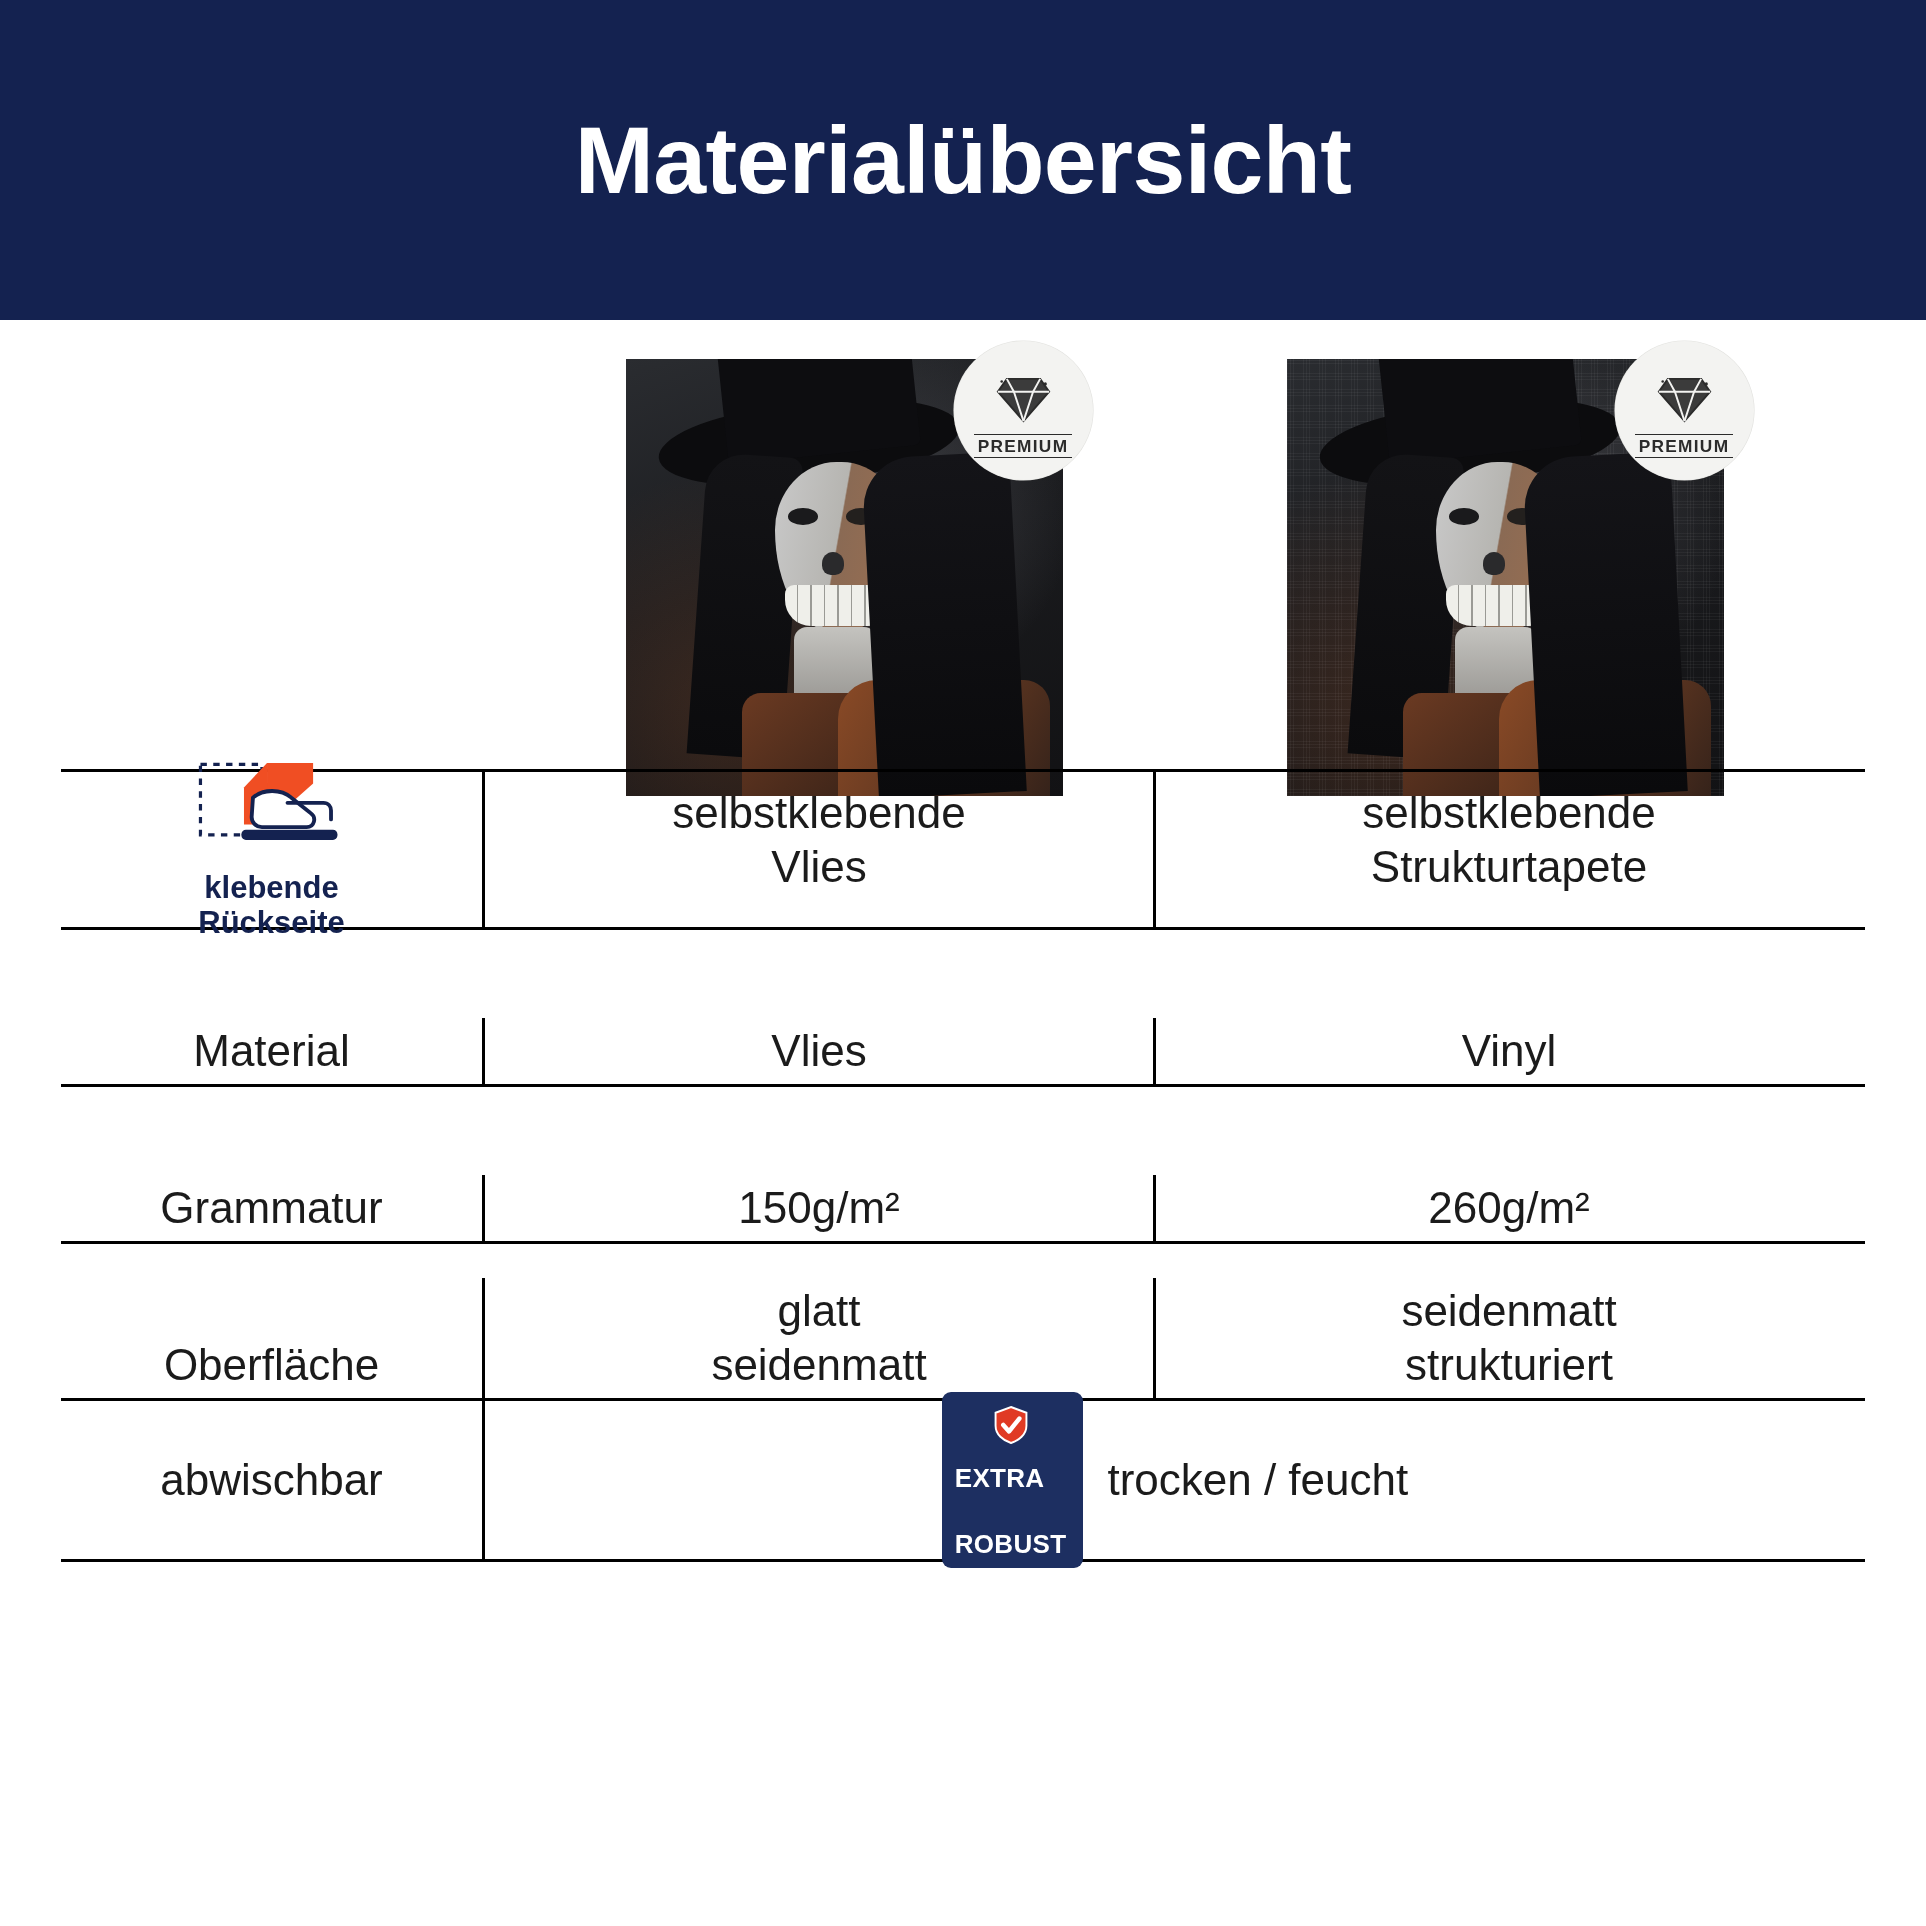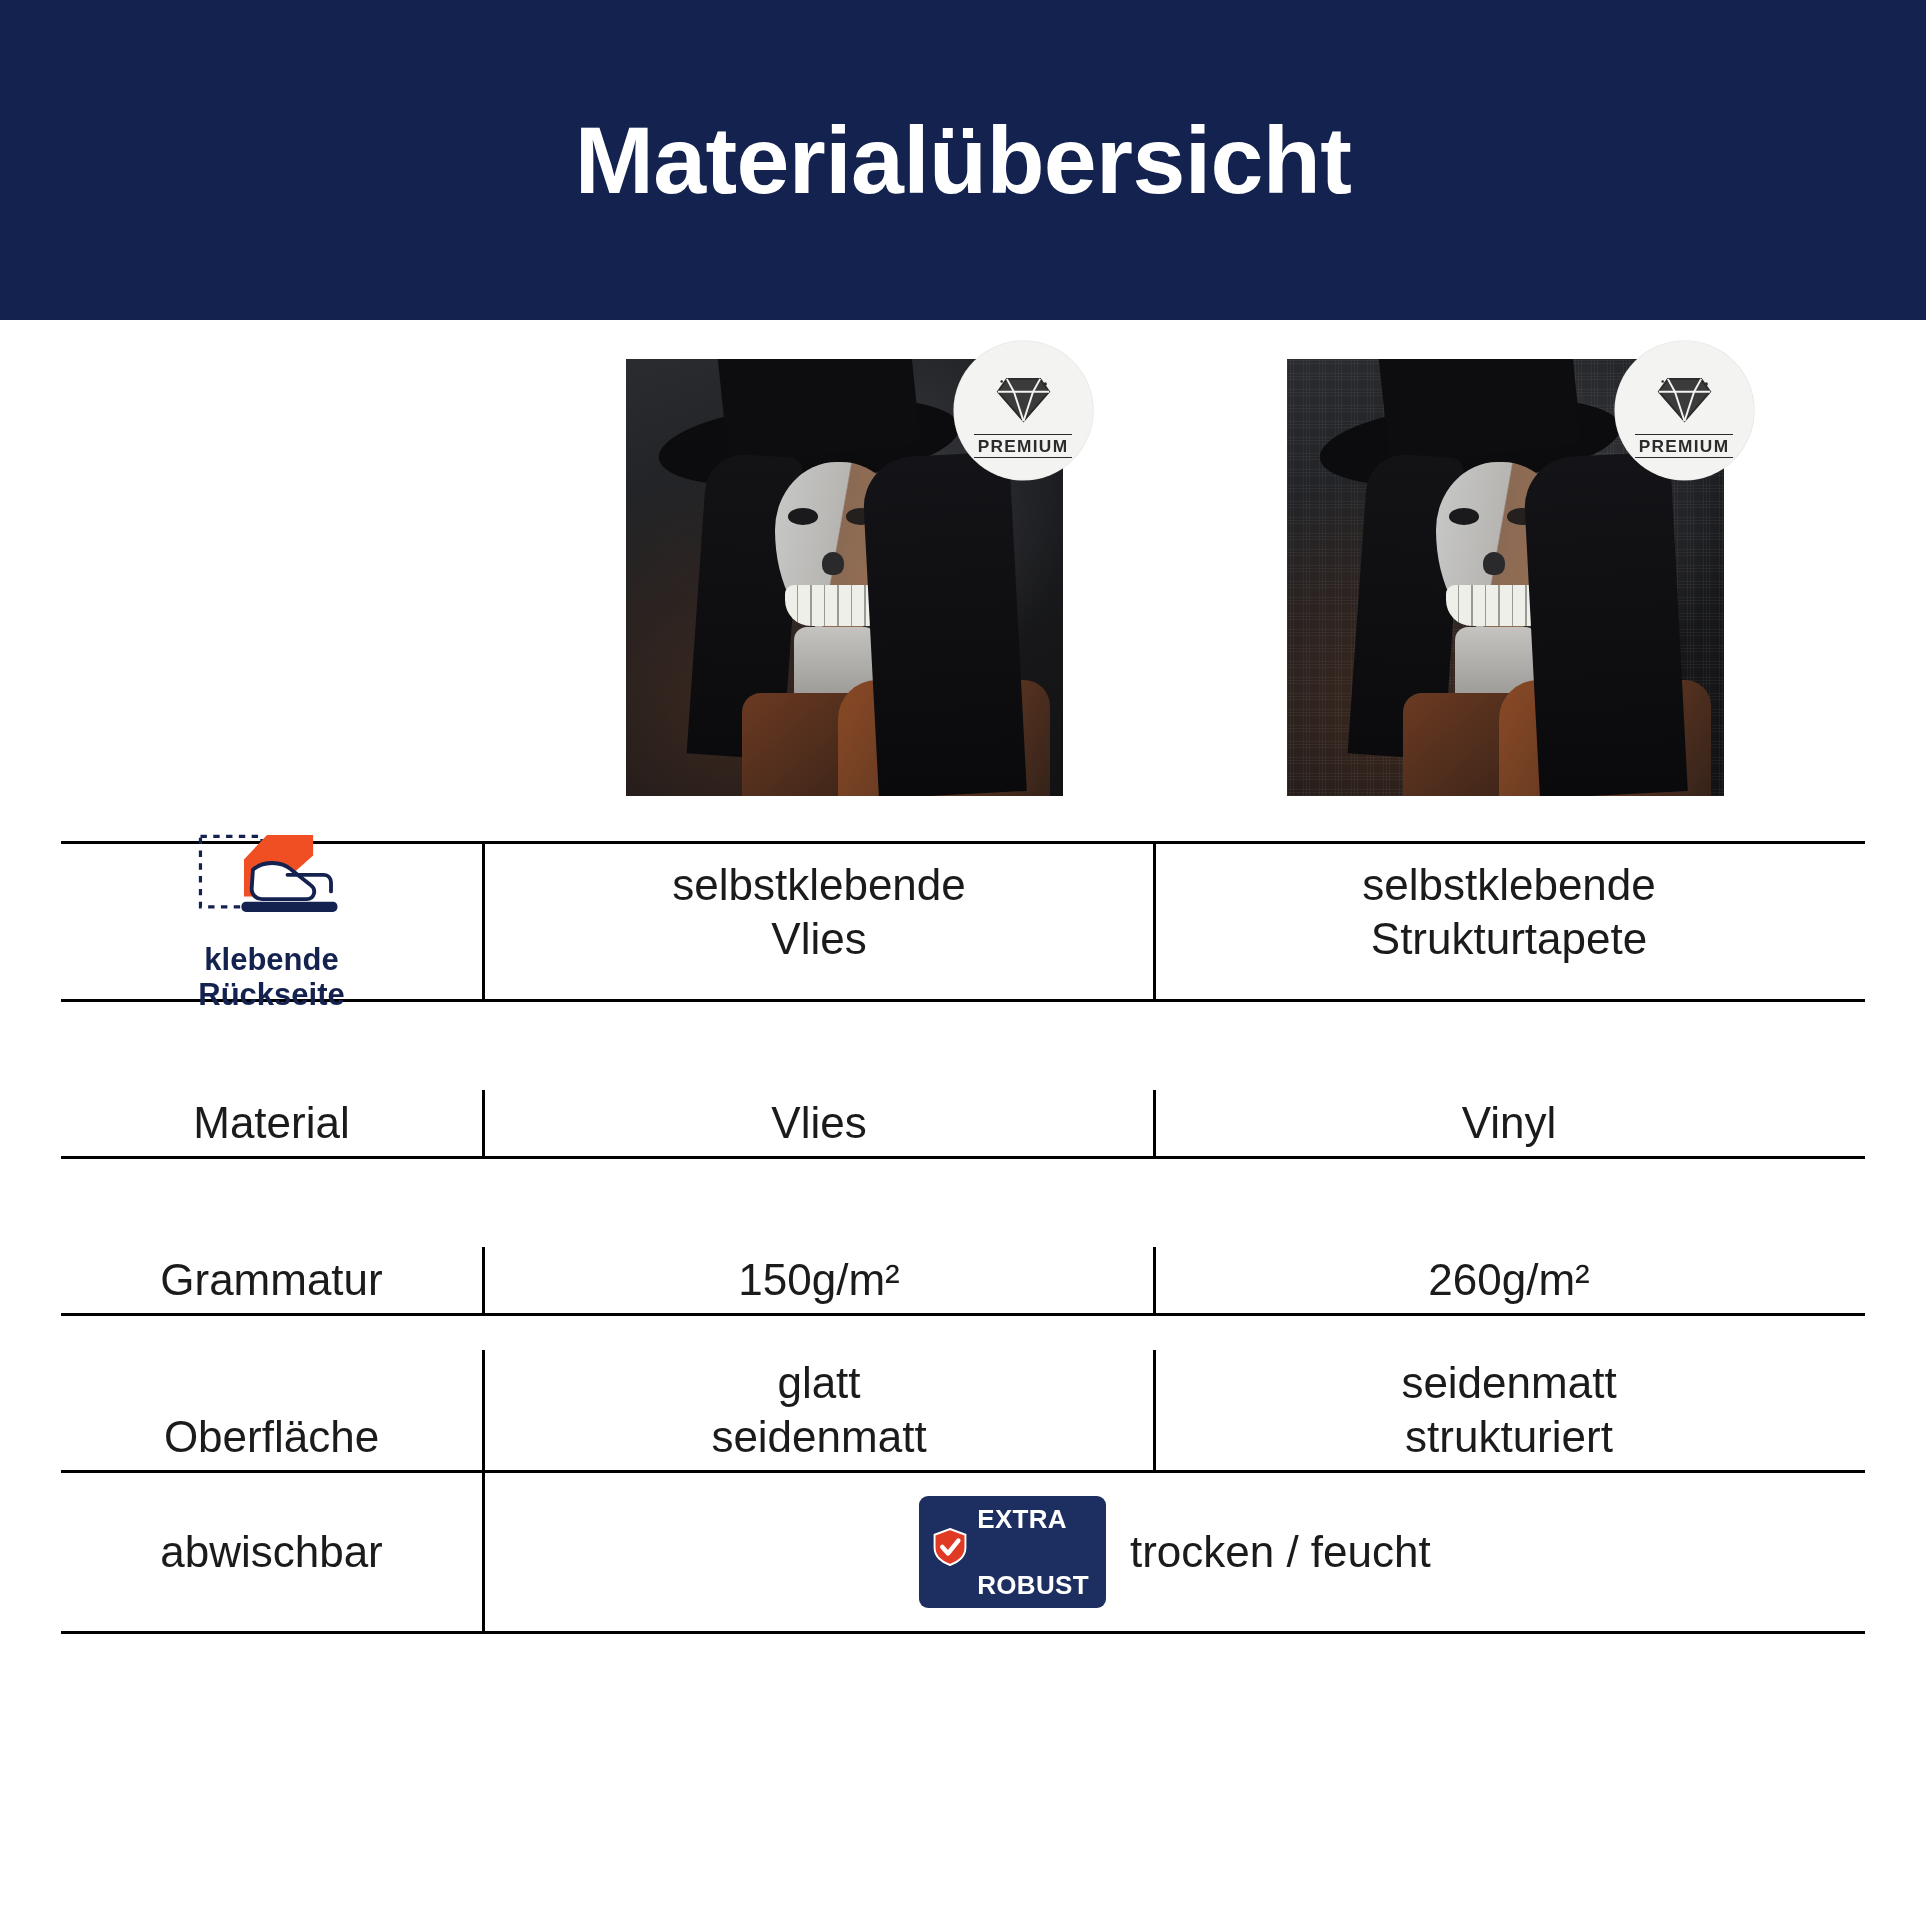--- a/index.html
+++ b/index.html
@@ -31,21 +31,21 @@
     font-weight: bold;
     letter-spacing: -0.6px;
     line-height: 1;
     margin: 12px;
     text-align: center;
   }
 
   
   .image-row {
     position: relative;
-    height: 521px;
+    height: 449px;
   }
   .product-card {
     position: absolute;
     width: 437px;
     height: 437px;
     top: 39px;
     overflow: visible;
   }
   .product-card.col1 { left: 626px; }
   .product-card.col2 { left: 1287px; }
@@ -264,20 +264,21 @@
   }
 
   
   .robust-badge {
     display: inline-flex;
     align-items: center;
     gap: 9px;
     background: #1d2f61;
     border-radius: 9px;
     padding: 10.3px 16.7px 10.3px 13px;
+    flex-direction: column;
   }
   .robust-badge .shield {
     flex: 0 0 auto;
   }
   .robust-badge .rb-text {
     color: #ffffff;
     font-weight: bold;
     font-size: 26px;
     line-height: 1.0;
     letter-spacing: 0.3px;

